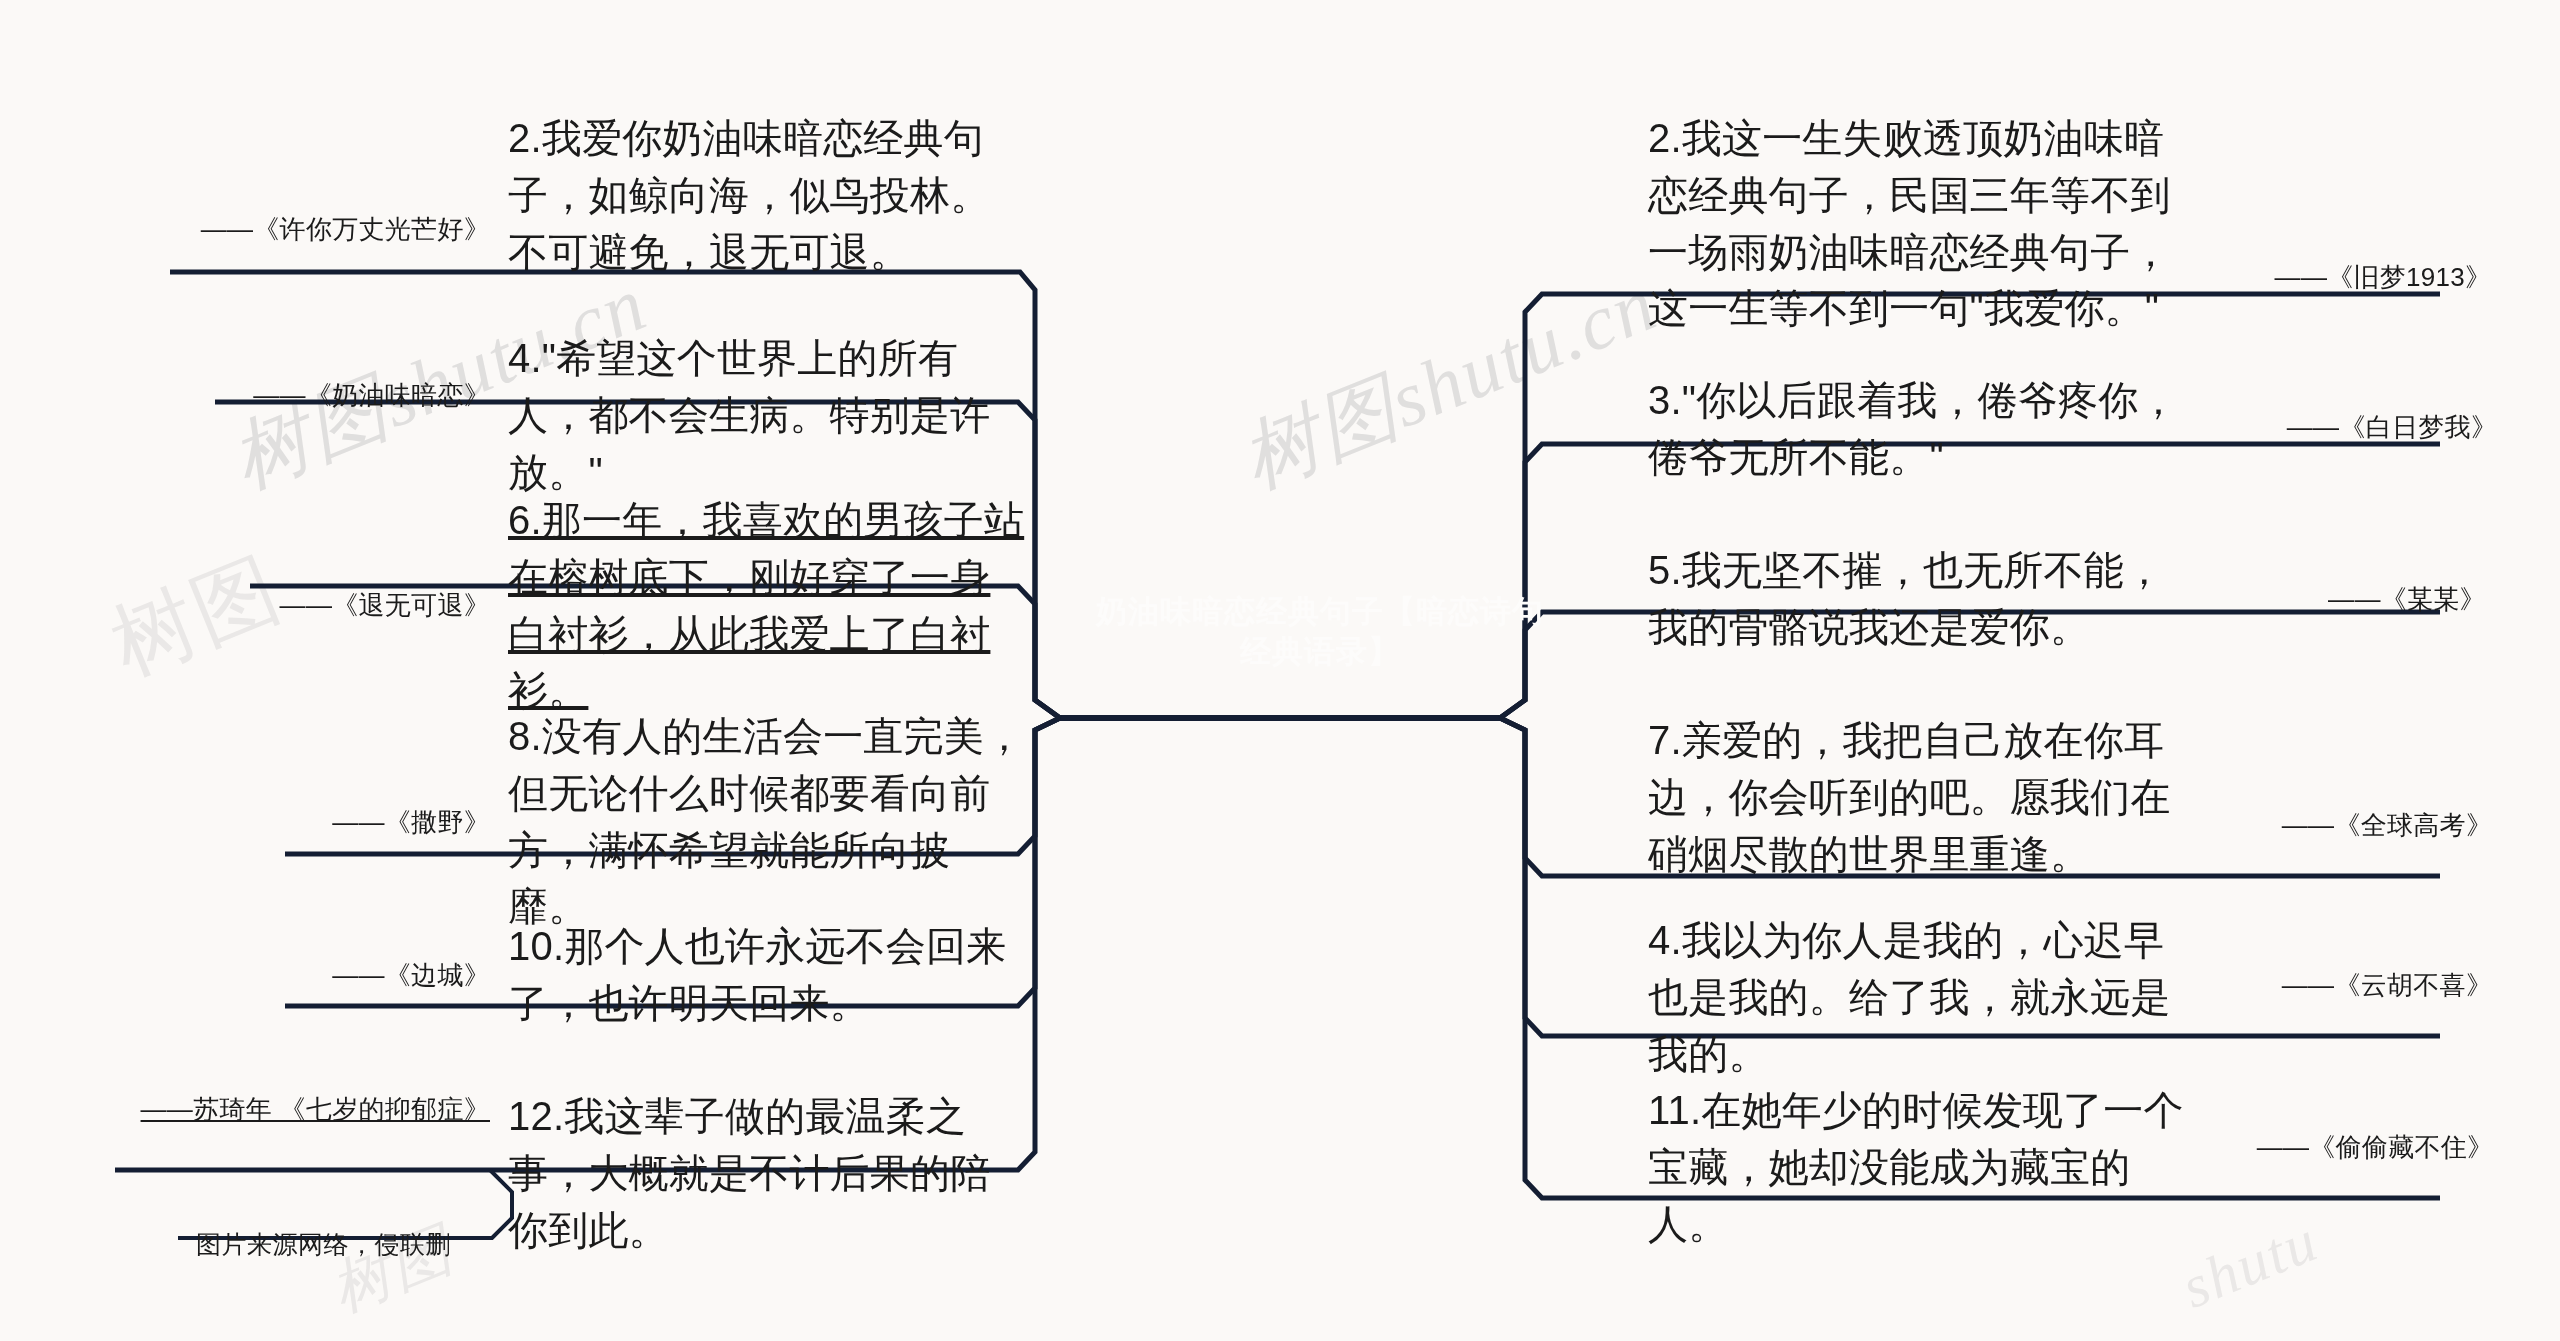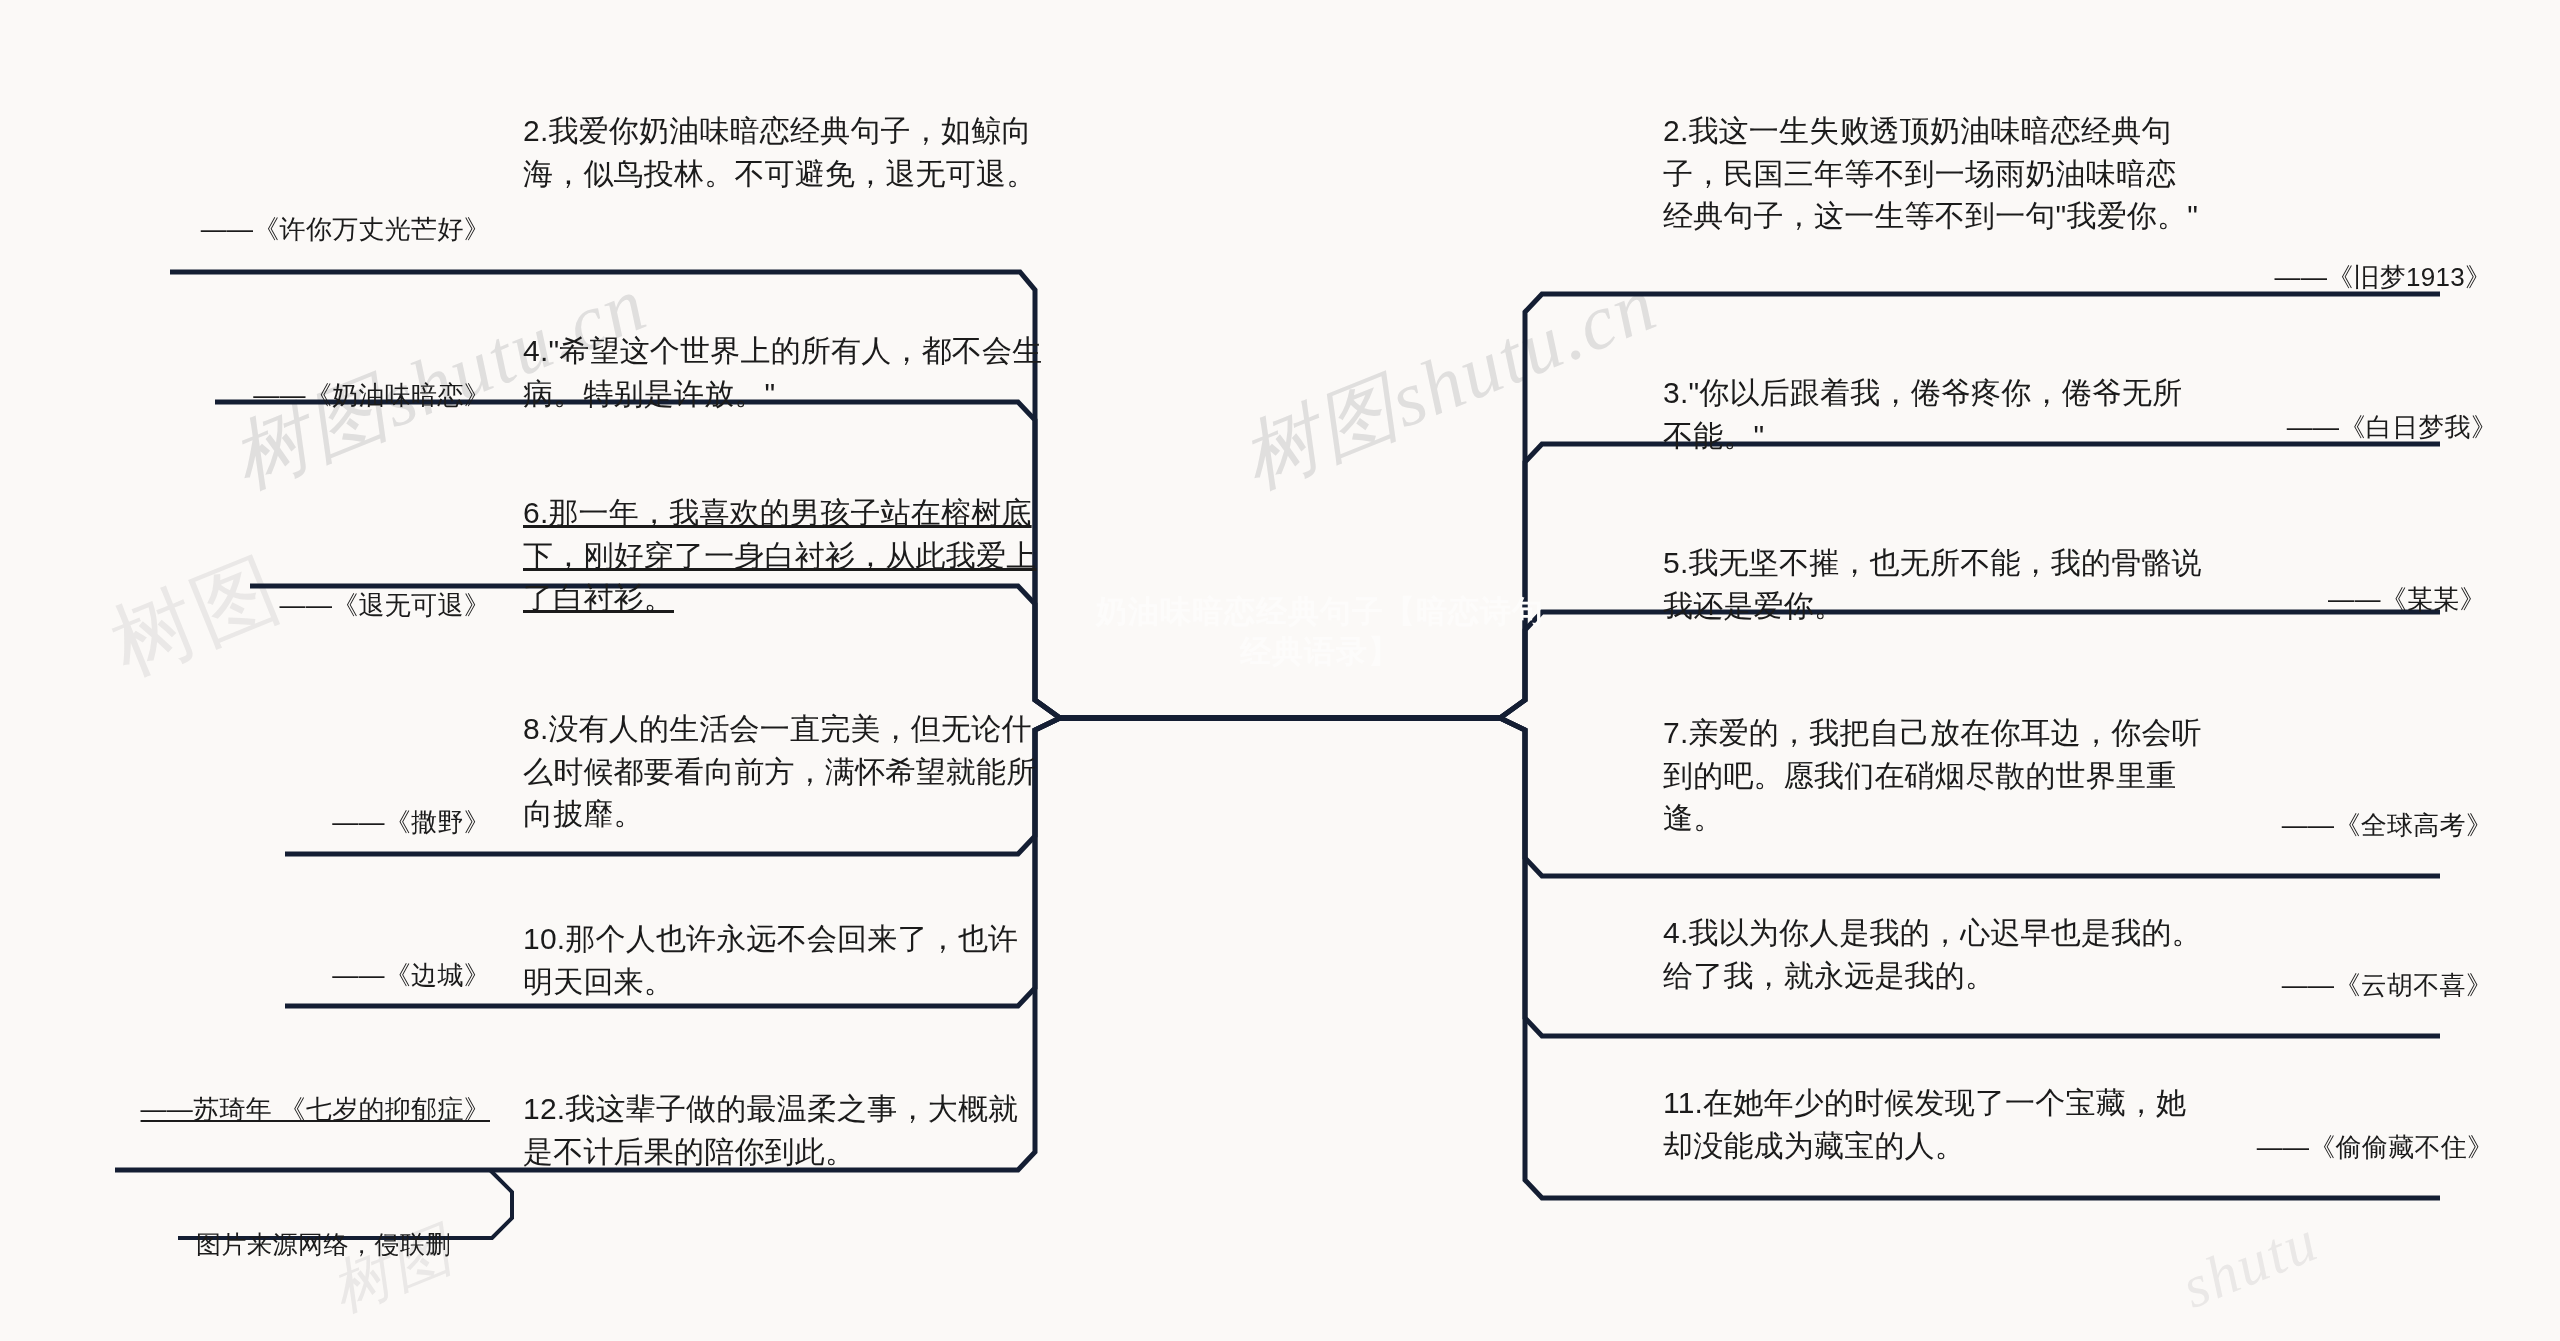--- a/index.html
+++ b/index.html
@@ -61,25 +61,24 @@
     letter-spacing: 1px;
     pointer-events: none;
   }
 
   
   .branch {
     position: absolute;
   }
   .quote {
     position: absolute;
-    font-size: 30px;
+    font-size: 40px;
     line-height: 1.42;
     color: #1b1b1b;
     letter-spacing: 0.2px;
-    margin-left: 15px;
   }
   .quote.left  { width: 520px; left: 508px; }
   .quote.right { width: 540px; left: 1648px; }
 
   .source {
     position: absolute;
     font-size: 26px;
     color: #1b1b1b;
     white-space: nowrap;
     letter-spacing: 0.3px;

